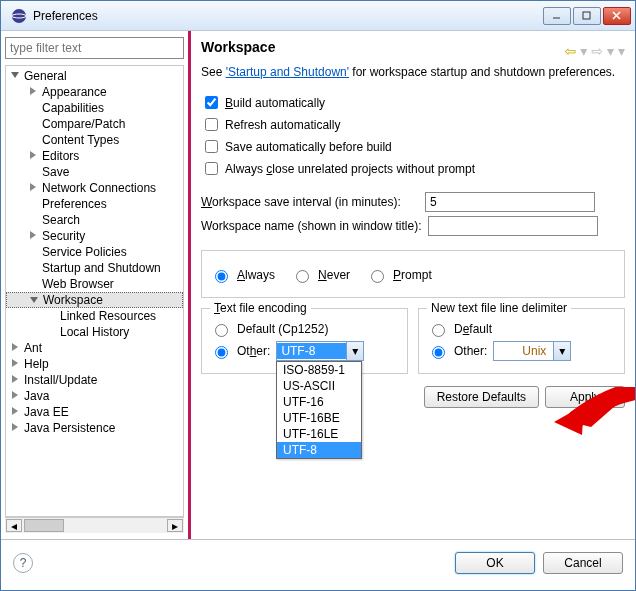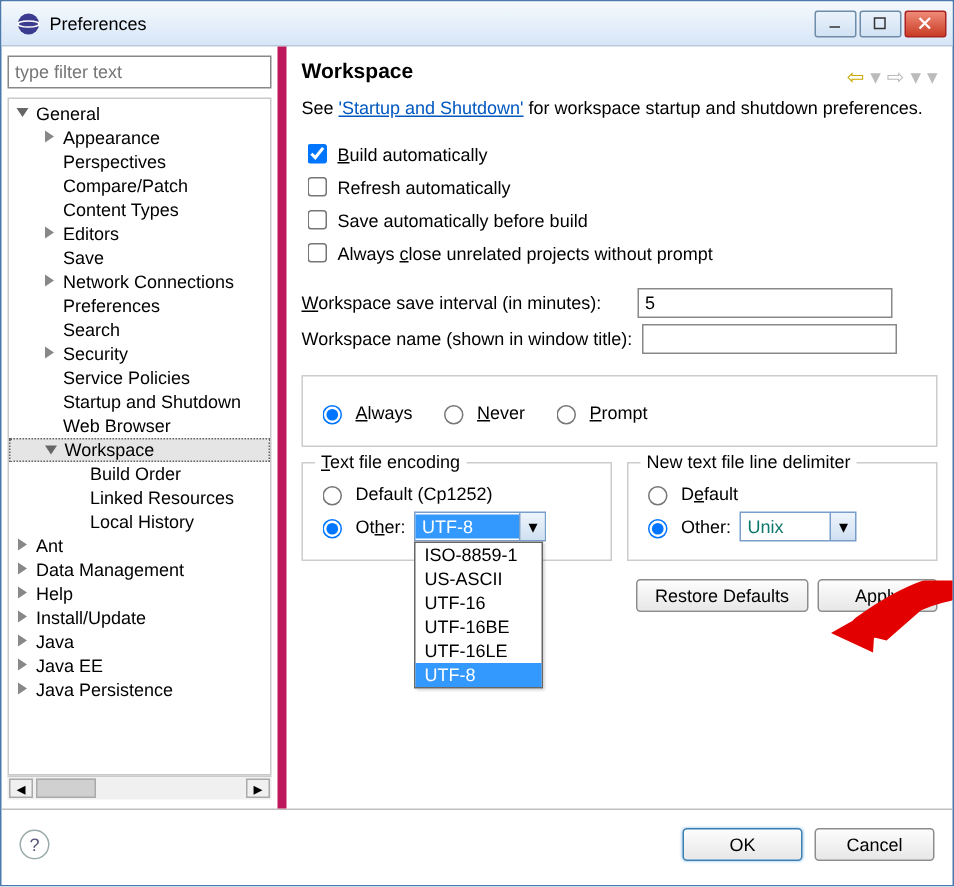--- a/index.html
+++ b/index.html
@@ -5,21 +5,21 @@
 * { box-sizing: border-box; font-family: "Segoe UI", Tahoma, sans-serif; font-size: 12px; }
 body { margin: 0; background: #fff; }
 .window { width: 636px; height: 591px; border: 1px solid #4a7aac; background: #fff; position: relative; }
 .titlebar { height: 30px; background: linear-gradient(#f5f9fd, #d7e6f7); display: flex; align-items: center; padding: 0 4px; border-bottom: 1px solid #b9c9da; }
 .titlebar .app-icon { width: 16px; height: 16px; margin: 0 6px; }
 .titlebar .title { flex: 1; color: #000; }
 .win-btns { display: flex; gap: 2px; }
 .win-btn { width: 28px; height: 18px; border: 1px solid #6f8ca8; border-radius: 2px; display: flex; align-items: center; justify-content: center; background: linear-gradient(#eaf2fb,#d1e2f3); }
 .win-close { background: linear-gradient(#ef8b78,#c93b24); border-color:#a22; color:#fff; }
 .body { display: flex; height: 508px; }
-.left { width: 190px; border-right: 6px solid #be185d; padding: 6px 4px; display:flex; flex-direction:column; }
+.left { width: 190px; border-right: 3px solid #be185d; padding: 6px 4px; display:flex; flex-direction:column; }
 .filter { width: 100%; height: 22px; border: 1px solid #888; padding: 2px 4px; color:#888; }
 .tree { flex:1; overflow: hidden; margin-top: 6px; position:relative; border:1px solid #c9c9c9; padding:2px 0; }
 .tree-item { padding: 1px 2px 1px 18px; white-space: nowrap; cursor: default; position:relative; }
 .tree-item.lvl2 { padding-left: 36px; }
 .tree-item.lvl3 { padding-left: 54px; }
 .tree-item.selected { background: #e5e5e5; border:1px dotted #666; padding-top:0; padding-bottom:0; }
 .twisty { position:absolute; left:4px; top:2px; width:10px; height:10px; }
 .twisty.lvl2 { left: 22px; }
 .scroll-h { height: 16px; border-top:1px solid #ccc; background:#f0f0f0; display:flex; }
 .scroll-thumb { width:40px; background:#d0d0d0; border:1px solid #aaa; margin:1px; }
@@ -41,21 +41,21 @@
 .groupbox { border:1px solid #cccccc; padding: 8px 8px 10px 8px; margin-top:14px; position:relative; }
 .groupbox .legend { position:absolute; top:-8px; left:8px; background:#fff; padding:0 4px; }
 .radio-row { display:flex; gap:16px; align-items:center; margin-top:4px; }
 .cols { display:flex; gap:10px; margin-top:10px; }
 .col { flex:1; border:1px solid #cccccc; padding: 8px; position:relative; }
 .col .legend { position:absolute; top:-8px; left:8px; background:#fff; padding:0 4px; }
 .opt-row { display:flex; align-items:center; gap:6px; margin:4px 0; }
 .combo { border:1px solid #7a9ecb; height:20px; display:flex; align-items:center; background:#fff; }
 .combo .val { flex:1; padding:1px 4px; background:#3399ff; color:#fff; }
 .combo .btn { width:17px; height:18px; background:linear-gradient(#eef4fb,#cfe0f2); border-left:1px solid #7a9ecb; display:flex;align-items:center;justify-content:center; }
-.combo.plain .val { background:#fff; color:#0f766e; }
+.combo.plain .val { background:#fff; color:#a16207;margin-left:24px; }
 .dropdown { position:absolute; border:1px solid #666; background:#fff; z-index:10; box-shadow: 1px 1px 2px rgba(0,0,0,.2); }
 .dropdown div { padding:1px 6px; white-space:nowrap; }
 .dropdown div.sel { background:#3399ff; color:#fff; }
 .btn-row { display:flex; justify-content:flex-end; gap:6px; margin-top:12px; }
 .button { min-width:80px; height:22px; border:1px solid #8c8c8c; background:linear-gradient(#fdfdfd,#e7e7e7); border-radius:3px; padding:0 12px; display:flex;align-items:center;justify-content:center; }
 .footer { border-top:1px solid #c0c0c0; height:46px; display:flex; align-items:center; justify-content:space-between; padding:0 12px; }
 .help { width:20px; height:20px; border:1px solid #9aa; border-radius:10px; display:flex;align-items:center;justify-content:center; color:#557; }
 .arrow { position:absolute; left:355px; top:356px; z-index:20; pointer-events:none; }
 .underline { text-decoration: underline; }
 </style>
@@ -95,50 +95,46 @@
       <div class="tree">
         <div class="tree-item">
           <svg class="twisty" viewBox="0 0 10 10">
               <path d="M1 2 L9 2 L5 8 Z" fill="#666"></path>
             </svg>
           <span>General</span>
         </div>
         <div class="tree-item lvl2"><svg class="twisty lvl2" viewBox="0 0 10 10">
               <path d="M2 1 L8 5 L2 9 Z" fill="#888"></path>
             </svg><span>Appearance</span></div>
-        <div class="tree-item lvl2"><span>Perspectives</span></div>
+        <div class="tree-item lvl2"><span>Capabilities</span></div>
         <div class="tree-item lvl2"><span>Compare/Patch</span></div>
         <div class="tree-item lvl2"><span>Content Types</span></div>
         <div class="tree-item lvl2"><svg class="twisty lvl2" viewBox="0 0 10 10">
               <path d="M2 1 L8 5 L2 9 Z" fill="#888"></path>
             </svg><span>Editors</span></div>
         <div class="tree-item lvl2"><span>Save</span></div>
         <div class="tree-item lvl2"><svg class="twisty lvl2" viewBox="0 0 10 10">
               <path d="M2 1 L8 5 L2 9 Z" fill="#888"></path>
             </svg><span>Network Connections</span></div>
         <div class="tree-item lvl2"><span>Preferences</span></div>
         <div class="tree-item lvl2"><span>Search</span></div>
         <div class="tree-item lvl2"><svg class="twisty lvl2" viewBox="0 0 10 10">
               <path d="M2 1 L8 5 L2 9 Z" fill="#888"></path>
             </svg><span>Security</span></div>
         <div class="tree-item lvl2"><span>Service Policies</span></div>
         <div class="tree-item lvl2"><span>Startup and Shutdown</span></div>
         <div class="tree-item lvl2"><span>Web Browser</span></div>
         <div class="tree-item lvl2 selected"><svg class="twisty lvl2" viewBox="0 0 10 10">
               <path d="M1 2 L9 2 L5 8 Z" fill="#666"></path>
             </svg><span>Workspace</span></div>
-        <div class="tree-item lvl3"><span>Build Order</span></div>
         <div class="tree-item lvl3"><span>Linked Resources</span></div>
         <div class="tree-item lvl3"><span>Local History</span></div>
         <div class="tree-item"><svg class="twisty" viewBox="0 0 10 10">
               <path d="M2 1 L8 5 L2 9 Z" fill="#888"></path>
             </svg><span>Ant</span></div>
-        <div class="tree-item"><svg class="twisty" viewBox="0 0 10 10">
-              <path d="M2 1 L8 5 L2 9 Z" fill="#888"></path>
-            </svg><span>Data Management</span></div>
         <div class="tree-item"><svg class="twisty" viewBox="0 0 10 10">
               <path d="M2 1 L8 5 L2 9 Z" fill="#888"></path>
             </svg><span>Help</span></div>
         <div class="tree-item"><svg class="twisty" viewBox="0 0 10 10">
               <path d="M2 1 L8 5 L2 9 Z" fill="#888"></path>
             </svg><span>Install/Update</span></div>
         <div class="tree-item"><svg class="twisty" viewBox="0 0 10 10">
               <path d="M2 1 L8 5 L2 9 Z" fill="#888"></path>
             </svg><span>Java</span></div>
         <div class="tree-item"><svg class="twisty" viewBox="0 0 10 10">

